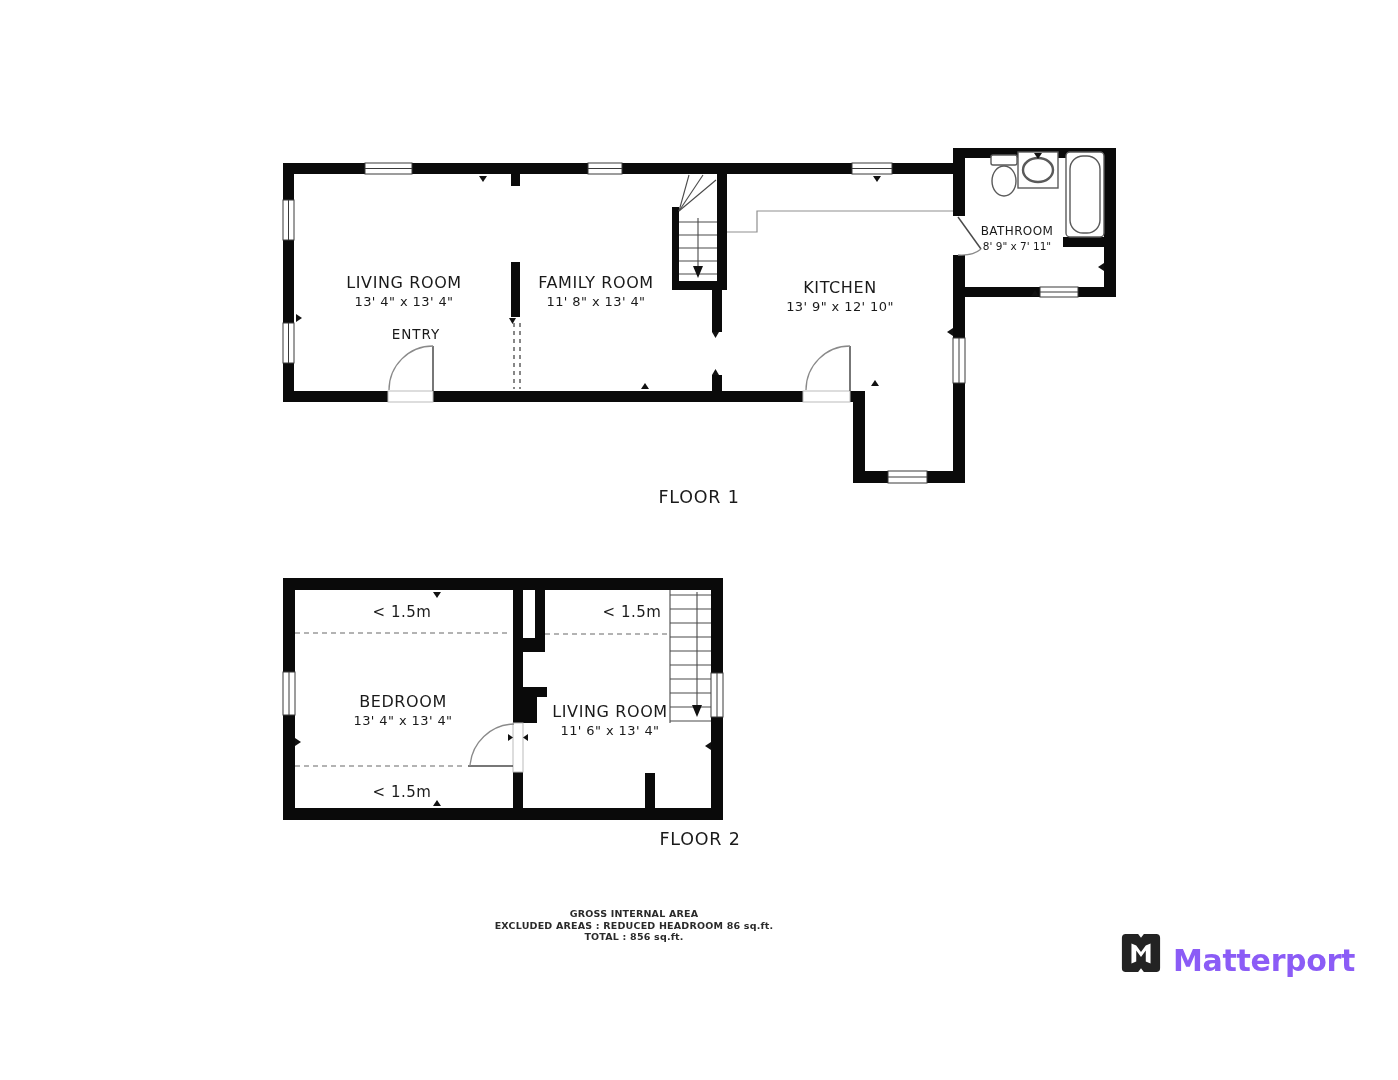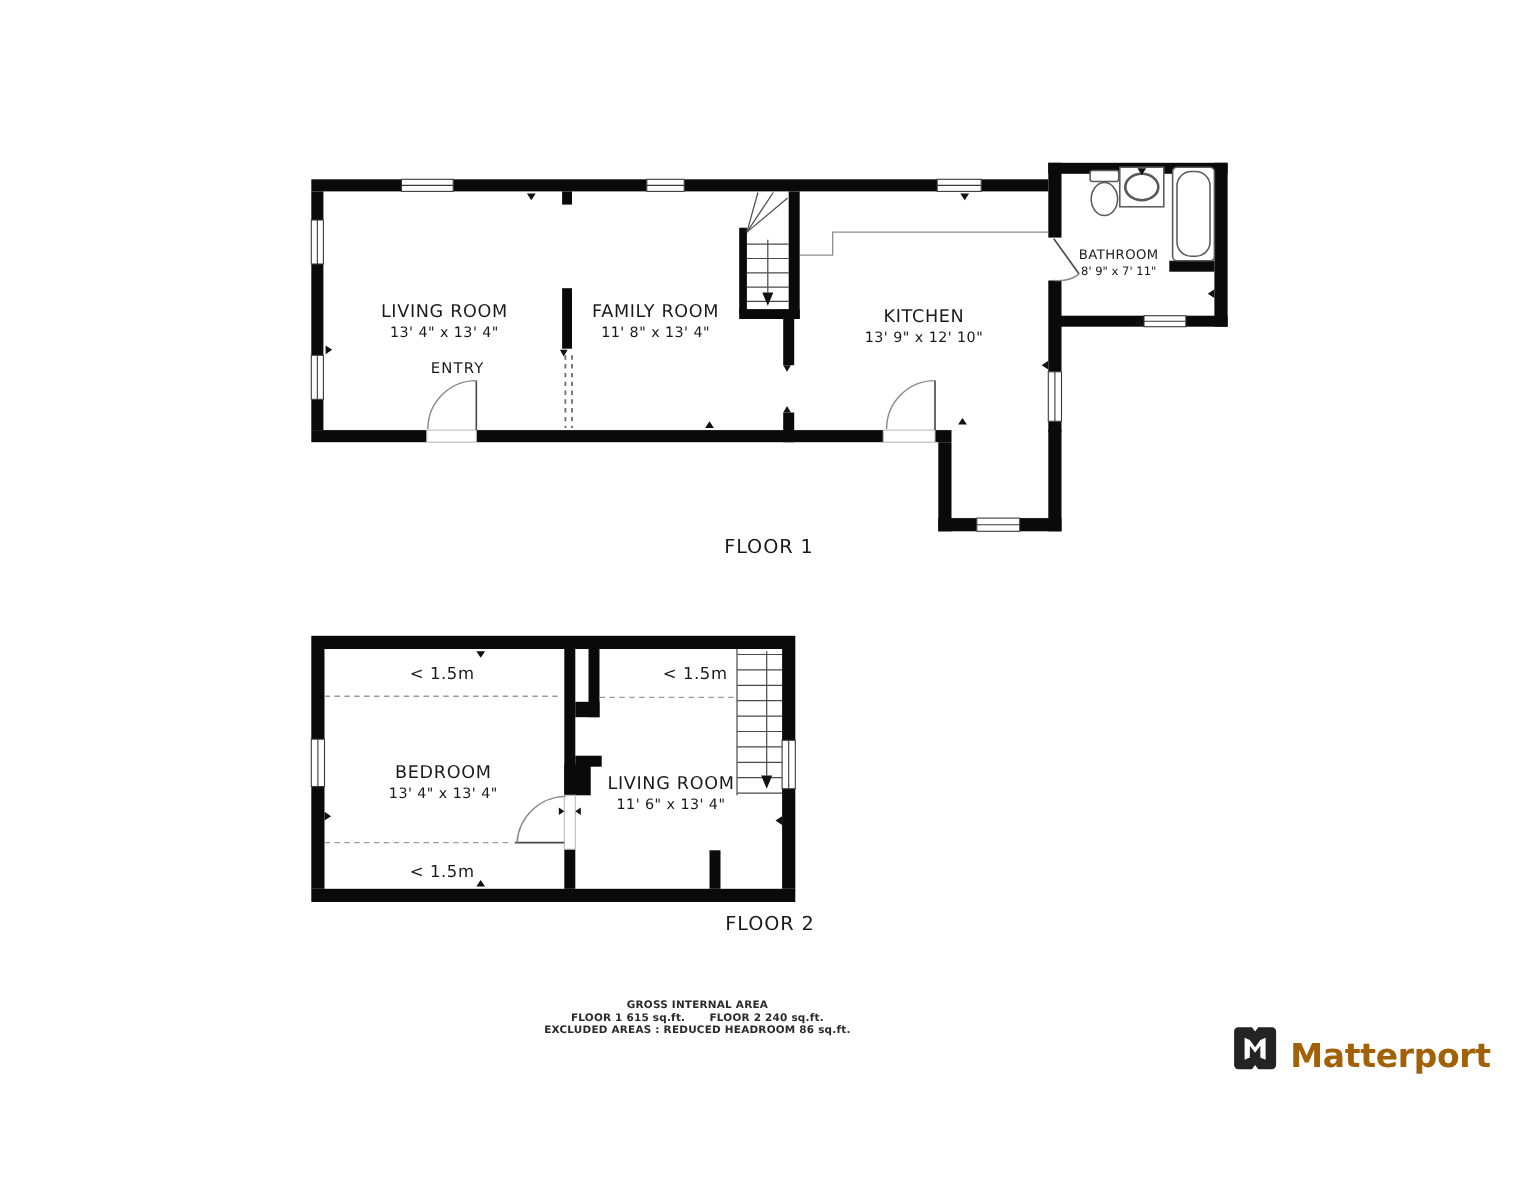--- a/index.html
+++ b/index.html
@@ -24,21 +24,21 @@
   .ddash{stroke:#6a6a6a;stroke-width:1.6;stroke-dasharray:4 4;fill:none;}
   .overlayline{stroke:#8f8f8f;stroke-width:1.2;fill:none;}
   .fixture{stroke:#5a5a5a;stroke-width:1.4;fill:#fff;}
   .fixture-bold{stroke:#5a5a5a;stroke-width:2.4;fill:#fff;}
   .tick{fill:#111;}
   #footer{position:absolute;left:0;top:908px;width:1268px;text-align:center;color:#2a2a2a;}
   #footer .b{font-size:9.5px;font-weight:bold;line-height:11.6px;letter-spacing:.2px;}
   #footer .gap{display:inline-block;width:22px;}
   #footer .disclaimer{font-size:9px;color:#9a9a9a;font-weight:bold;letter-spacing:.3px;margin-top:3px;}
   #brand{position:absolute;left:1120px;top:932px;display:flex;align-items:center;gap:11px;}
-  #brand .brand-text{font-size:30px;font-weight:bold;color:#a16207;letter-spacing:-.3px;margin-top:11px;}
+  #brand .brand-text{font-size:30px;font-weight:bold;color:#8b5cf6;letter-spacing:-.3px;margin-top:11px;}
 </style>
 </head>
 <body>
 
 <div id="page">
 
 <svg width="1398" height="1080" viewBox="0 0 1398 1080">
 
   <g>
     <g class="wall">
@@ -247,24 +247,22 @@
     <text class="headroom" text-anchor="middle" x="402" y="617">&lt; 1.5m</text>
     <text class="headroom" text-anchor="middle" x="632" y="617">&lt; 1.5m</text>
     <text class="headroom" text-anchor="middle" x="402" y="797">&lt; 1.5m</text>
     <text class="floor-label" text-anchor="middle" x="700" y="845">FLOOR 2</text>
   </g>
 </svg>
 
 
 <div id="footer">
   <div class="b">GROSS INTERNAL AREA</div>
-  <div class="b">
-    <span>FLOOR 1 615 sq.ft.</span><span class="gap"></span><span>FLOOR 2 240 sq.ft.</span>
-  </div>
   <div class="b">EXCLUDED AREAS :  REDUCED HEADROOM 86 sq.ft.</div>
+  <div class="b">TOTAL :  856 sq.ft.</div>
 </div>
 
 
 <div id="brand">
   <span>
     <svg width="42" height="42" viewBox="0 0 44 44">
       <path fill="#232323" d="M6,2 h13 l3,4 3,-4 h13 a4,4 0 0 1 4,4 v32 a4,4 0 0 1 -4,4 h-13 l-3,-4 -3,4 H6 a4,4 0 0 1 -4,-4 V6 a4,4 0 0 1 4,-4 z"></path>
       <path fill="#ffffff" d="M12,33 V12 l5,2.2 5,6.8 5,-6.8 5,-2.2 v21 l-5,-2.2 V19.5 l-5,6.8 -5,-6.8 v11.3 z"></path>
     </svg>
   </span>

